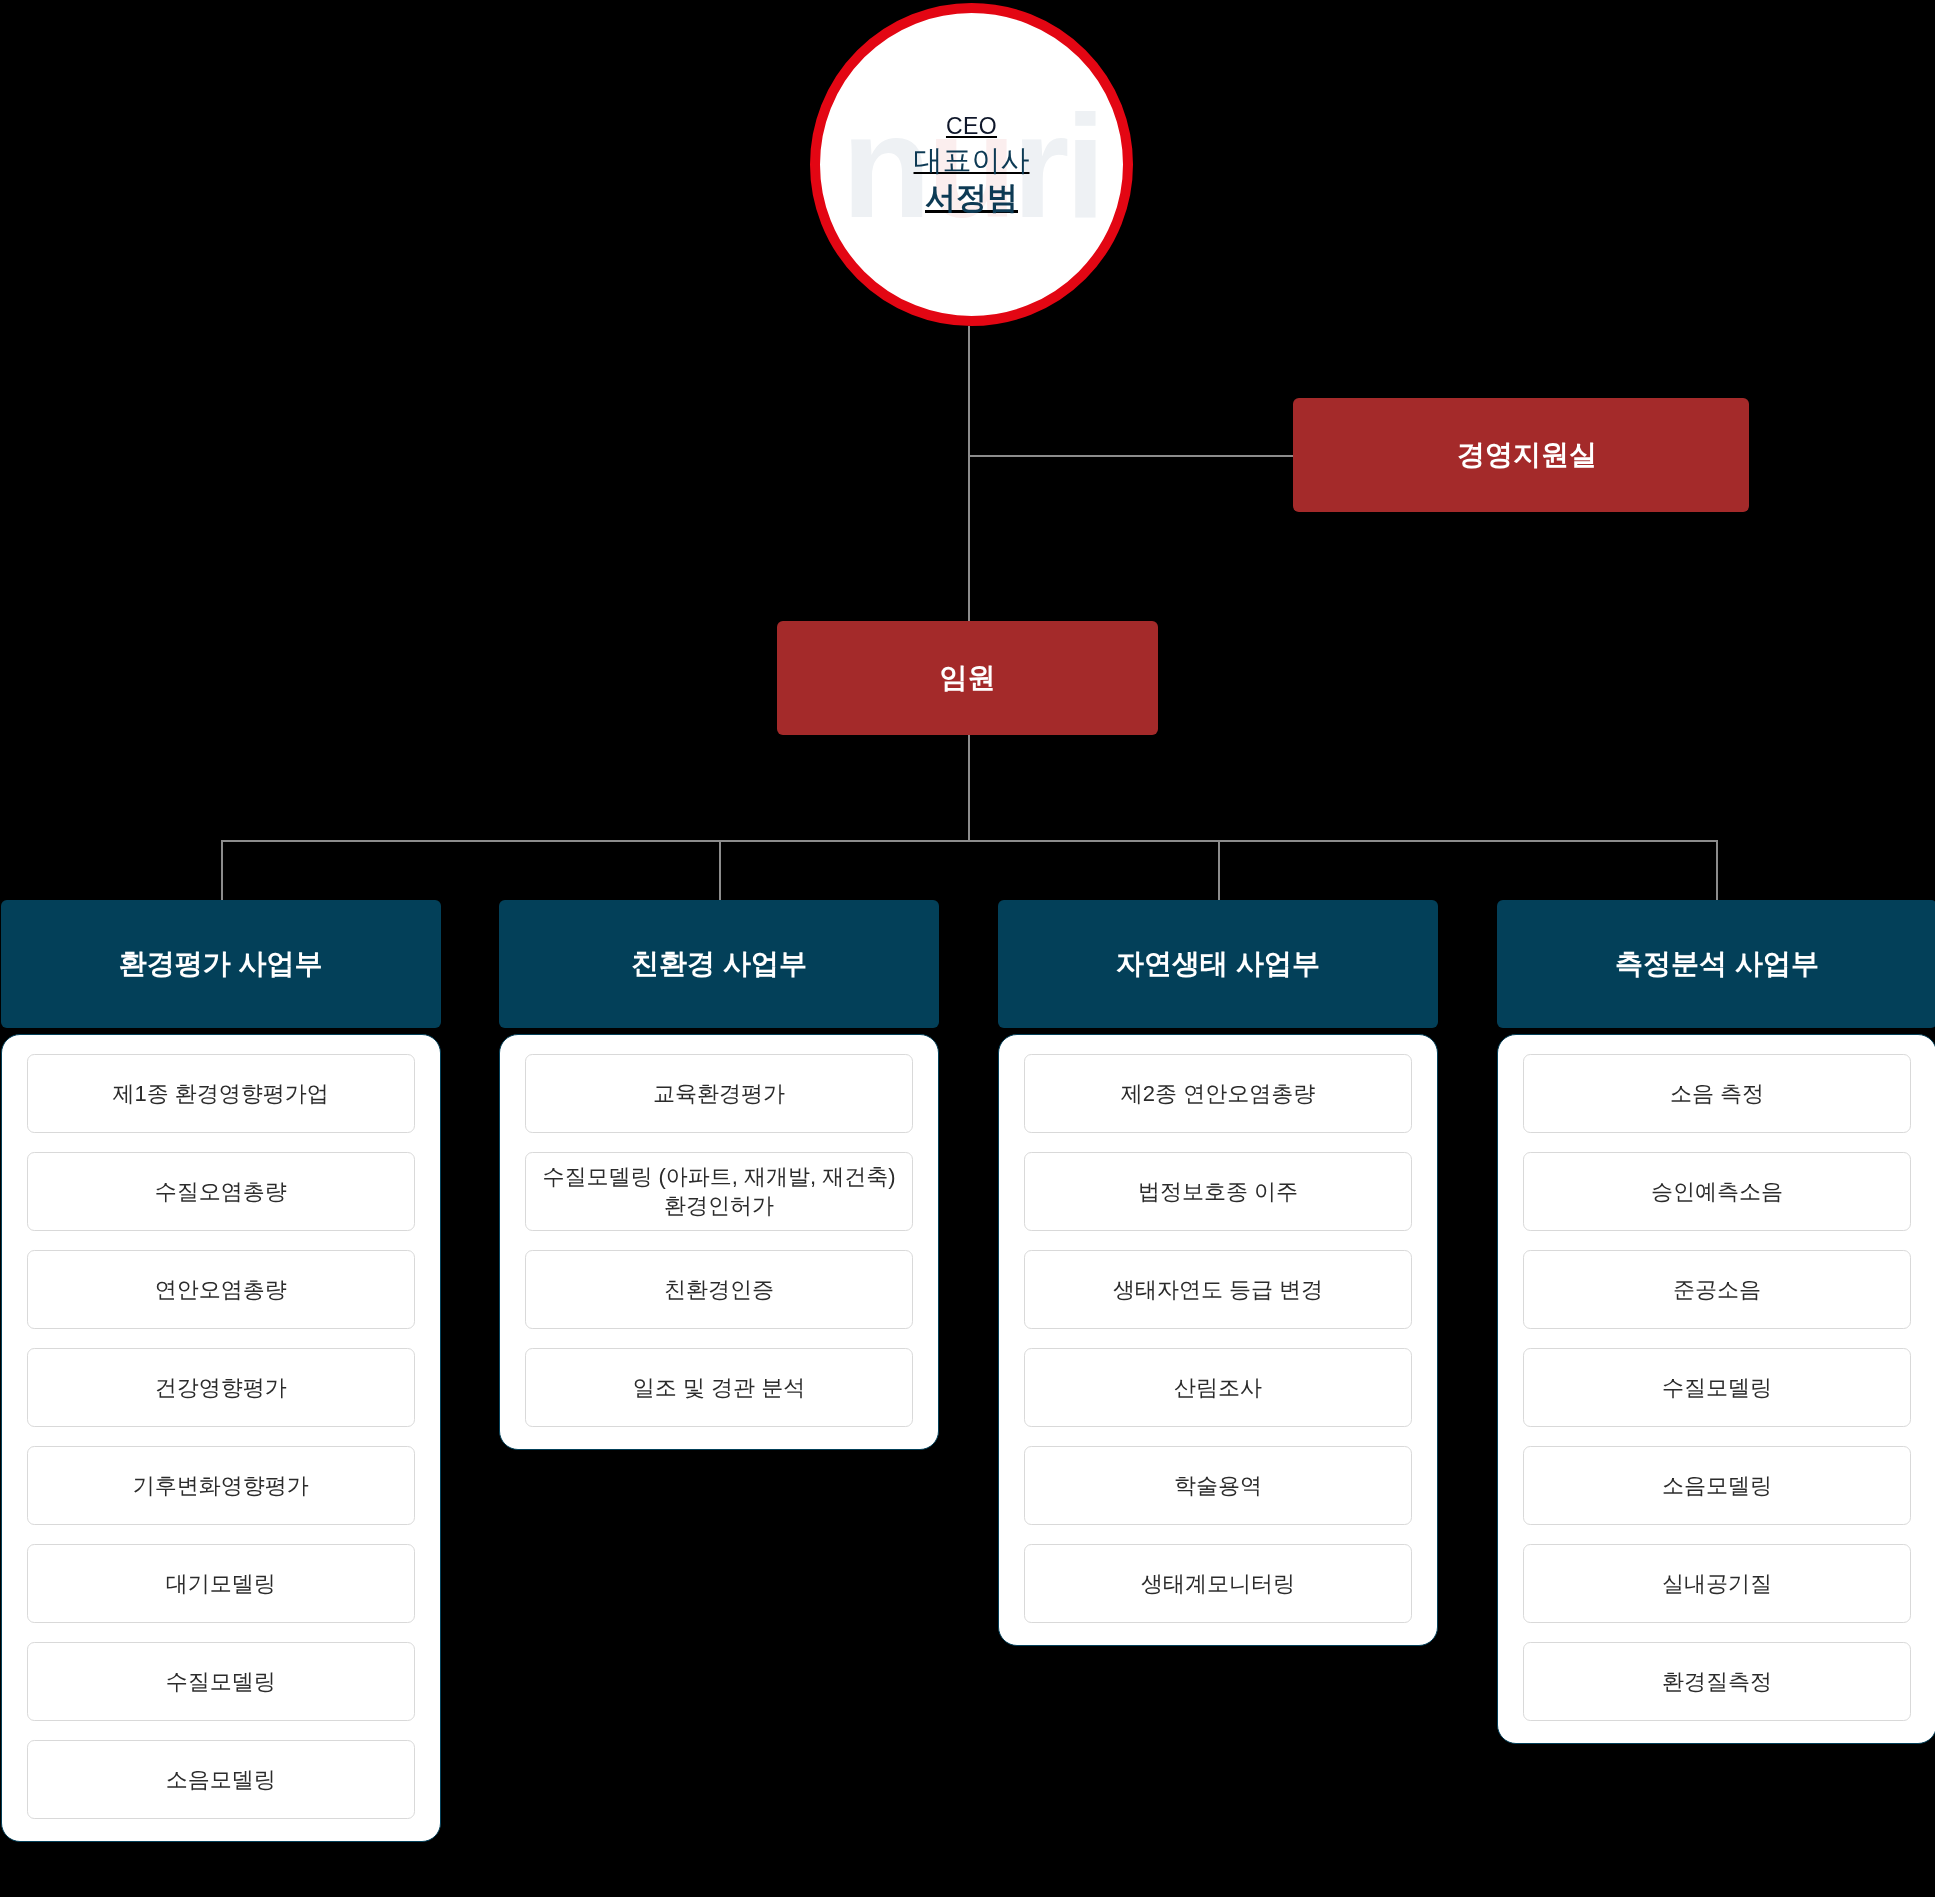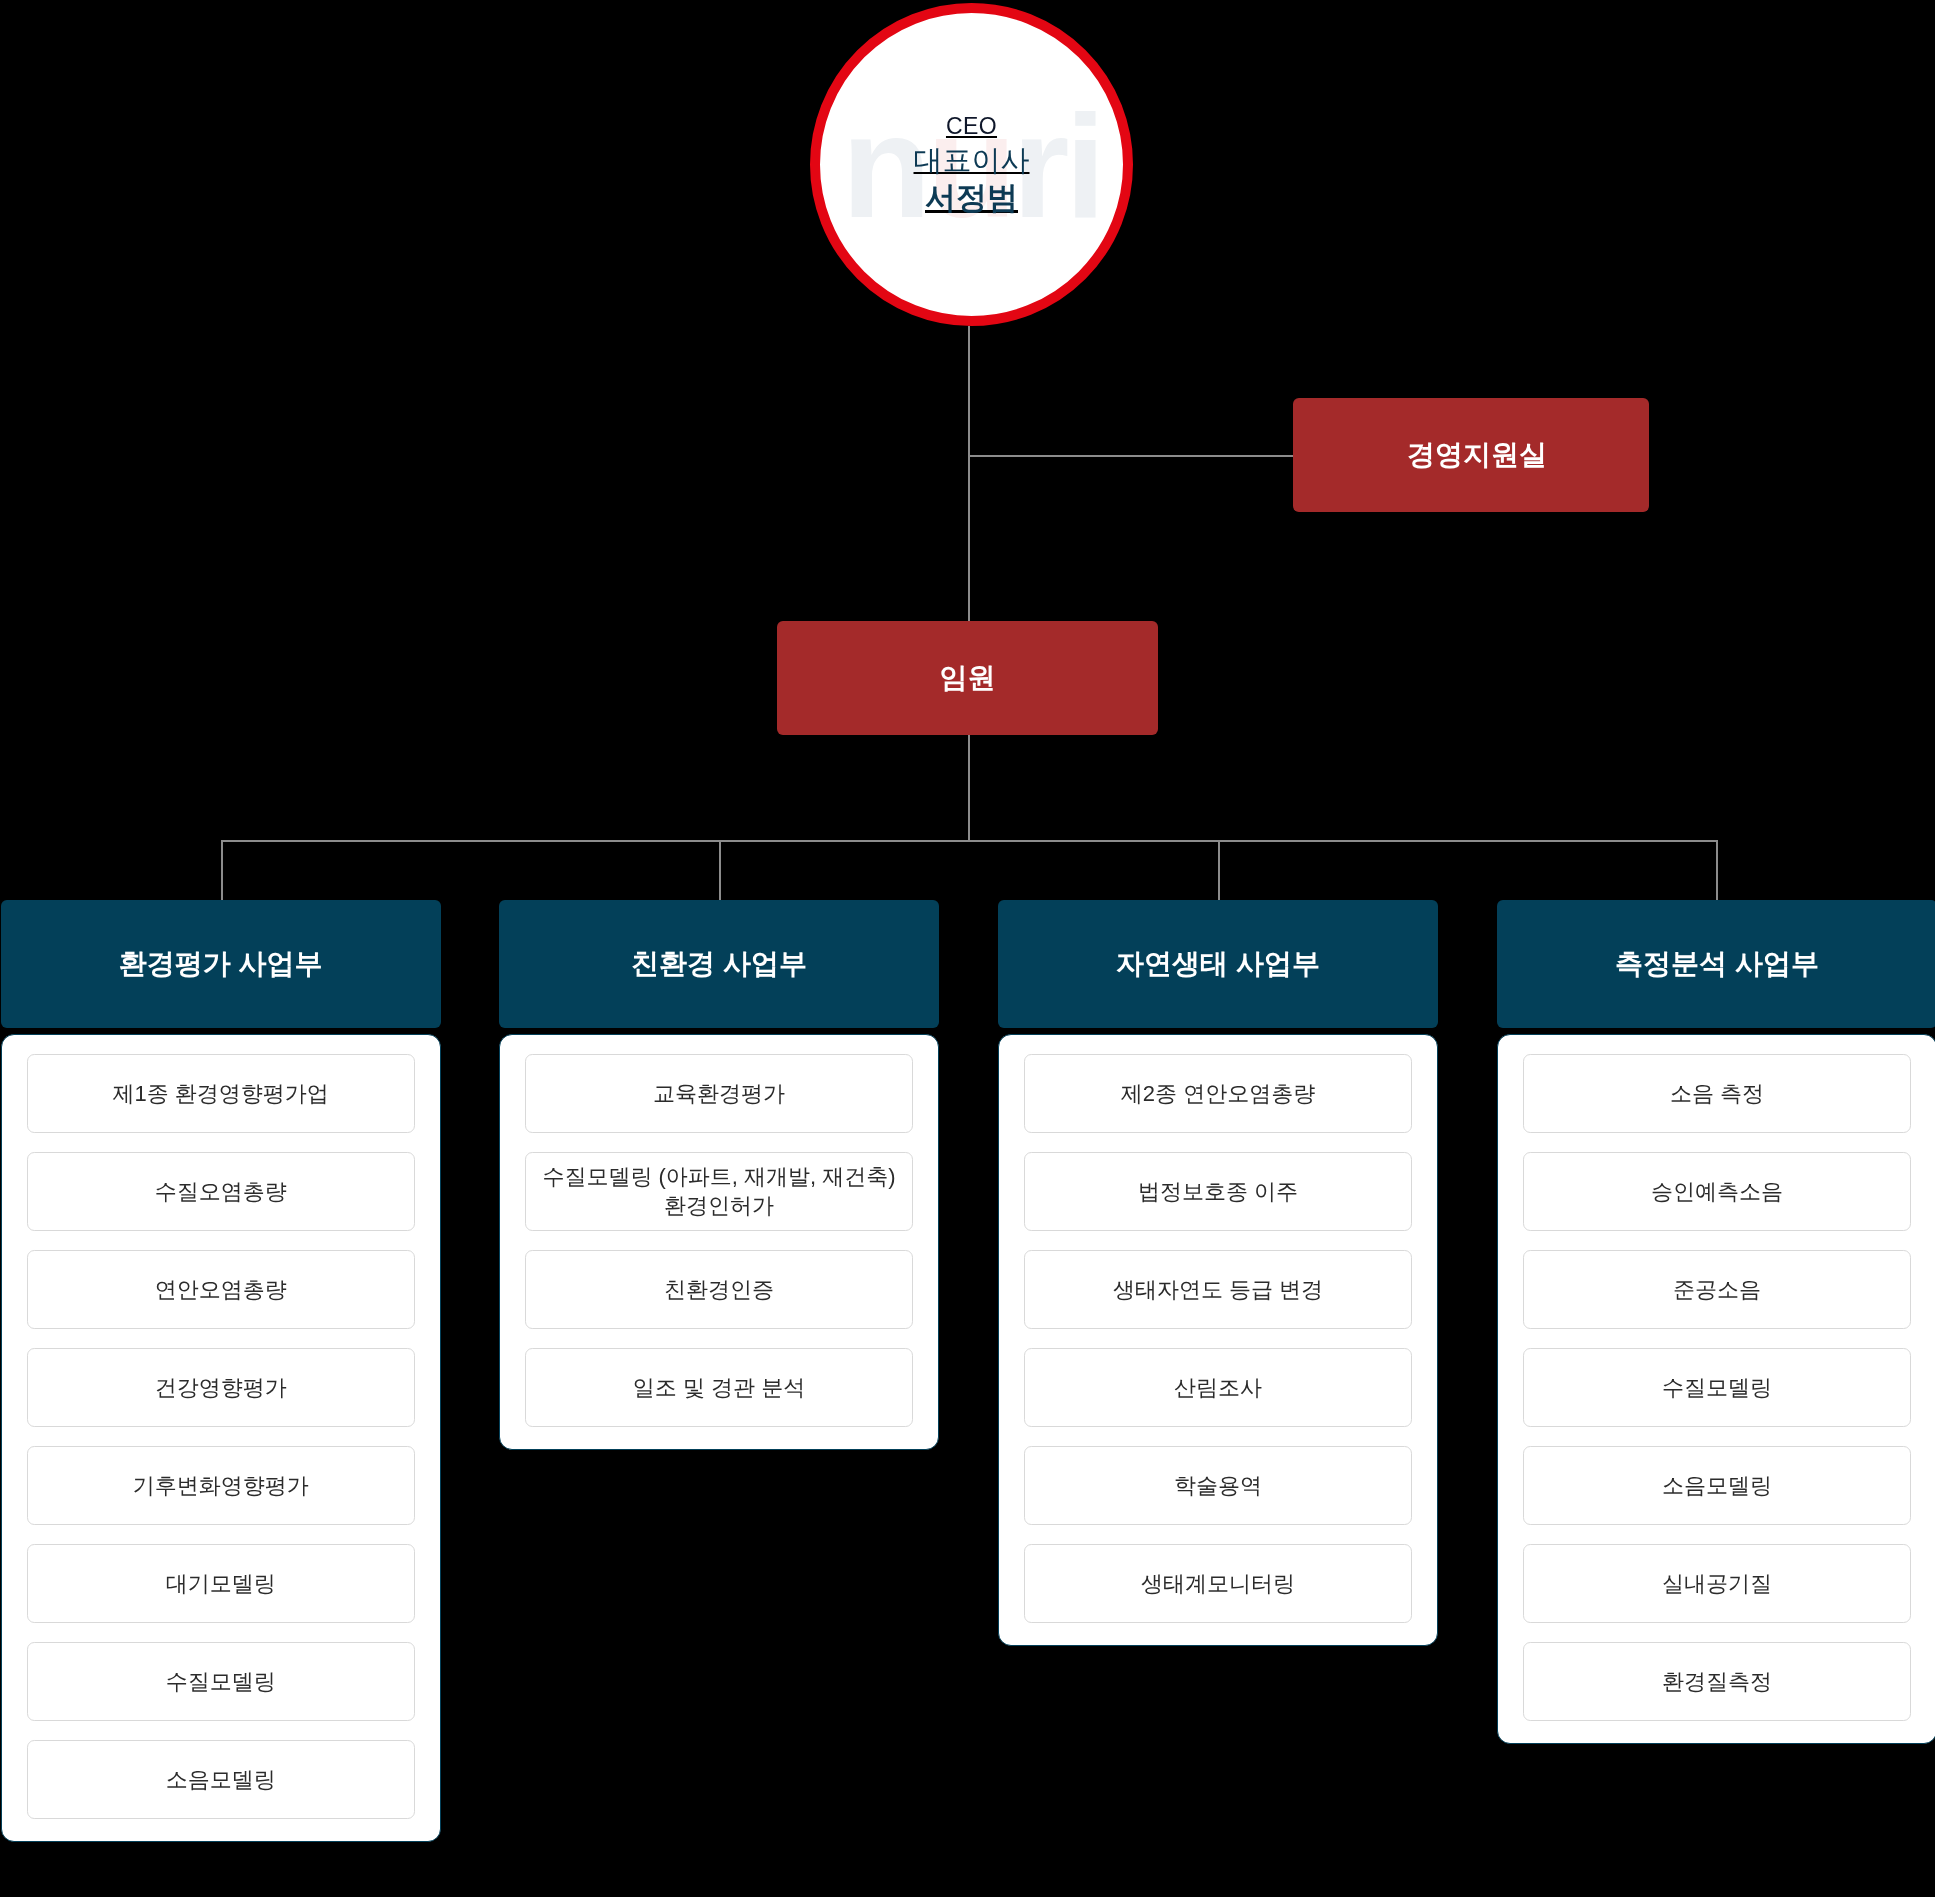--- a/index.html
+++ b/index.html
@@ -91,21 +91,21 @@
     background: #a42a2a;
     border-radius: 5.9px;
     color: #ffffff;
     font-size: 28px;
     font-weight: 700;
     display: flex;
     align-items: center;
     justify-content: center;
     z-index: 4;
   }
-  #box-support { left: 1293px; top: 398px;  width: 356px; height: 114px; padding-left: 12px; }
+  #box-support { left: 1293px; top: 398px;  width: 456px; height: 114px; padding-left: 12px; }
   #box-exec    { left: 777px; top: 621px;  width: 381px; height: 114px; }
 
   
   .dept-col {
     position: absolute;
     top: 900px;
     width: 440px;
   }
   #dept-col-0 { left: 0.7px; }
   #dept-col-1 { left: 499px; }
@@ -125,21 +125,21 @@
     justify-content: center;
     position: relative;
     z-index: 3;
   }
 
   .dept-card {
     width: 100%;
     margin-top: 5.9px;
     background: #ffffff;
     border: 1.5px solid #034059;
-    border-radius: 13px;
+    border-radius: 19px;
     padding: 19px 25px 22px 25px;
     display: flex;
     flex-direction: column;
     gap: 19px;
   }
 
   .dept-item {
     min-height: 79px;
     border: 1.5px solid #d9d9d9;
     border-radius: 7.3px;

